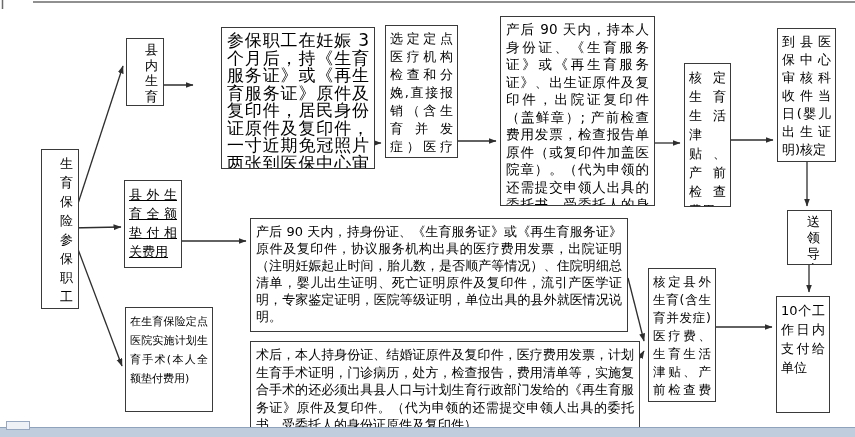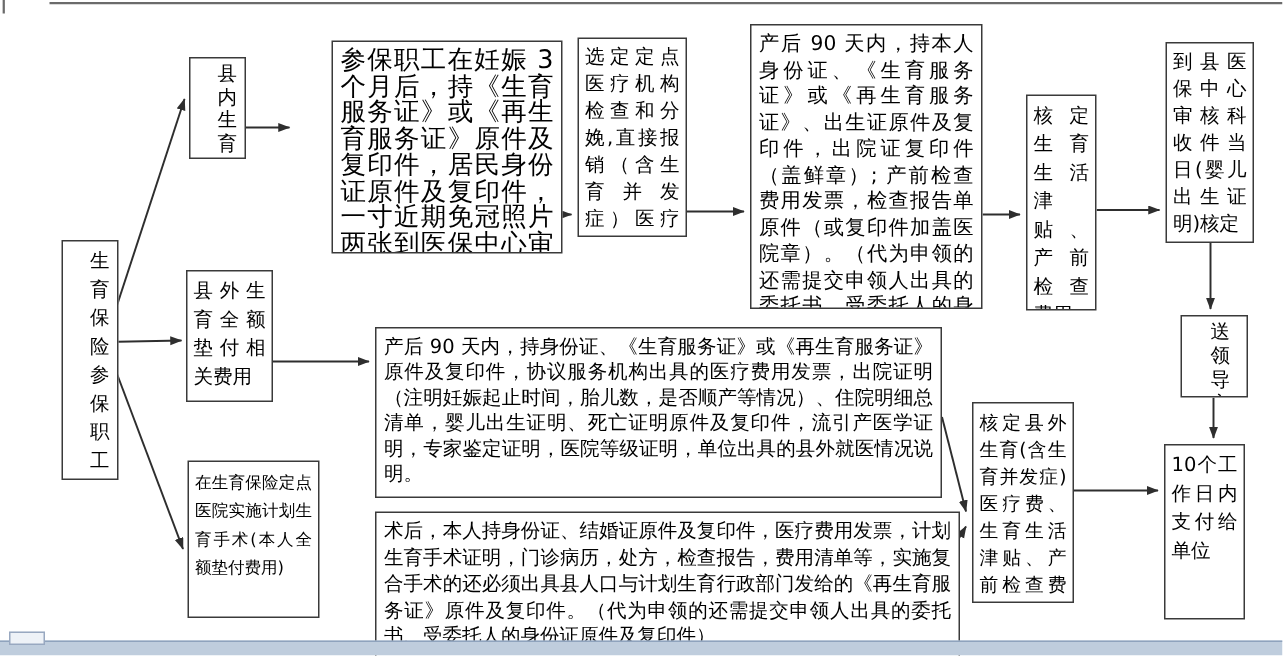--- a/index.html
+++ b/index.html
@@ -68,39 +68,39 @@
     <line x1="807" y1="162" x2="807" y2="206" stroke="#2e2e2e" stroke-width="1.3" marker-end="url(#arr)"></line>
     <line x1="809" y1="265" x2="809" y2="292" stroke="#2e2e2e" stroke-width="1.3" marker-end="url(#arr)"></line>
 
     <line x1="182" y1="241" x2="246" y2="241" stroke="#2e2e2e" stroke-width="1.3" marker-end="url(#arr)"></line>
     <line x1="628" y1="278" x2="644" y2="341" stroke="#2e2e2e" stroke-width="1.3" marker-end="url(#arr)"></line>
 
     <line x1="620" y1="391" x2="644" y2="351" stroke="#2e2e2e" stroke-width="1.3" marker-end="url(#arr)"></line>
     <line x1="716" y1="327" x2="772" y2="327" stroke="#2e2e2e" stroke-width="1.3" marker-end="url(#arr)"></line>
   </svg>
 
-  <div class="node v" style="left:41px;top:160px;width:26px;height:160px;line-height:19px;">生育保险参保职工</div>
+  <div class="node v" style="left:41px;top:149px;width:26px;height:160px;line-height:19px;">生育保险参保职工</div>
 
   <div class="node v" style="left:126px;top:38px;width:29px;height:68px;line-height:15.5px;padding-top:3px;">县内生育</div>
 
   <div class="node" style="left:197px;top:27px;width:154px;height:142px;font-size:17px;margin-left:24px;">参保职工在妊娠 3 个月后，持《生育服务证》或《再生育服务证》原件及复印件，居民身份证原件及复印件，一寸近期免冠照片两张到医保中心审核科办理生育就医证明。</div>
 
   <div class="node vj" style="left:385px;top:25px;width:73px;height:133px;line-height:18px;">选定定点医疗机构检查和分娩,直接报销（含生育并发症）医疗费用</div>
 
   <div class="node" style="left:500px;top:16px;width:155px;height:190px;font-size:13.5px;">产后 90 天内，持本人身份证、《生育服务证》或《再生育服务证》、出生证原件及复印件，出院证复印件（盖鲜章）; 产前检查费用发票，检查报告单原件（或复印件加盖医院章）。（代为申领的还需提交申领人出具的委托书、受委托人的身份证原件及复印件）</div>
 
   <div class="node vj" style="left:684px;top:63px;width:47px;height:144px;">核定生育生活津贴、产前检查费用</div>
 
   <div class="node vj" style="left:777px;top:28px;width:59px;height:134px;line-height:18px;">到县医保中心审核科收件当日(婴儿出生证明)核定</div>
 
   <div class="node vj" style="left:787px;top:210px;width:45px;height:55px;line-height:16px;padding:3px 19px;">送领导审核</div>
 
   <div class="node vj" style="left:776px;top:296px;width:54px;height:117px;">10个工作日内支付给单位</div>
 
-  <div class="node vj" style="left:124px;top:180px;width:58px;height:88px;">县外生育全额垫付相关费用</div>
+  <div class="node vj" style="left:124px;top:180px;width:58px;height:88px;text-decoration:underline;">县外生育全额垫付相关费用</div>
 
   <div class="node" style="left:250px;top:218px;width:378px;height:114px;line-height:17px;">产后 90 天内，持身份证、《生育服务证》或《再生育服务证》原件及复印件，协议服务机构出具的医疗费用发票，出院证明（注明妊娠起止时间，胎儿数，是否顺产等情况）、住院明细总清单，婴儿出生证明、死亡证明原件及复印件，流引产医学证明，专家鉴定证明，医院等级证明，单位出具的县外就医情况说明。</div>
 
   <div class="node vj" style="left:648px;top:268px;width:68px;height:134px;line-height:18px;font-size:12.5px;">核定县外生育(含生育并发症)医疗费、生育生活津贴、产前检查费用</div>
 
   <div class="node vj" style="left:125px;top:307px;width:88px;height:105px;font-size:11px;line-height:19px;">在生育保险定点医院实施计划生育手术(本人全额垫付费用)</div>
 
   <div class="node" style="left:250px;top:341px;width:390px;height:112px;line-height:17.5px;">术后，本人持身份证、结婚证原件及复印件，医疗费用发票，计划生育手术证明，门诊病历，处方，检查报告，费用清单等，实施复合手术的还必须出具县人口与计划生育行政部门发给的《再生育服务证》原件及复印件。（代为申领的还需提交申领人出具的委托书、受委托人的身份证原件及复印件）</div>
 
   <div id="statusbar"></div>

